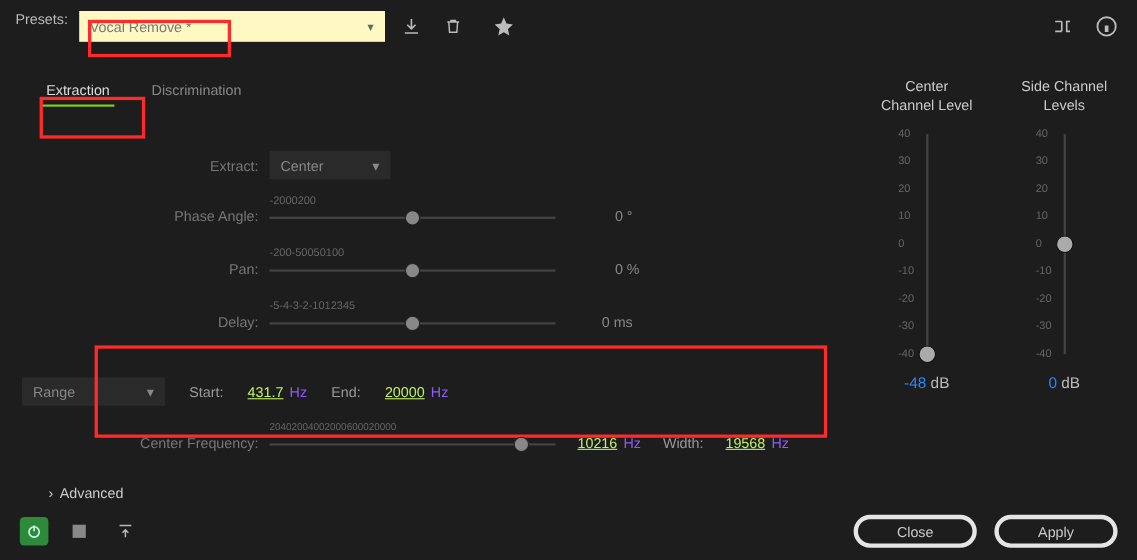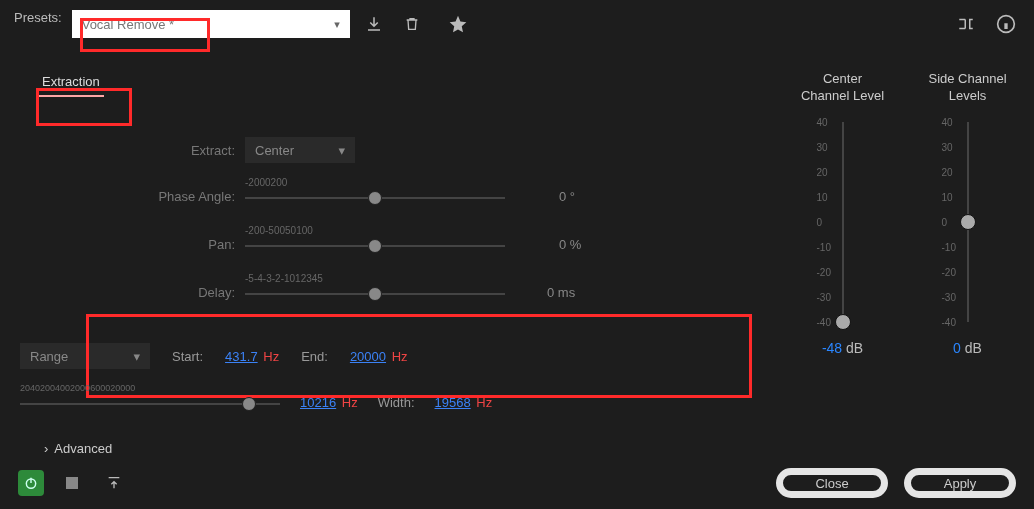--- a/index.html
+++ b/index.html
@@ -13,21 +13,21 @@
     position: relative;
   }
   .topbar {
     display: flex; align-items: flex-start;
     padding: 10px 14px;
     gap: 10px;
   }
   .presets-label { color: #bbb; }
   .preset-dropdown {
     width: 278px; height: 28px;
-    background: #ffffff;
+    background: #fef9c3;
     border: none;
     display: flex; align-items: center; justify-content: space-between;
     padding: 0 10px;
     color: #777;
     position: relative;
   }
   .preset-dropdown .chev { color: #666; font-size: 11px; }
   .icon-btn { width: 28px; height: 28px; display:flex; align-items:center; justify-content:center; cursor:pointer; }
   .topbar-right { margin-left:auto; display:flex; gap:12px;}
   .redbox { border: 3px solid #ff2a2a; position:absolute; pointer-events:none; }
@@ -35,36 +35,36 @@
   .rb-tab { left:36px; top:88px; width:96px; height:38px; }
   .rb-freq { left:86px; top:314px; width:666px; height:84px; }
 
   .main {
     display:flex;
     padding: 20px 14px 0 20px;
   }
   .left-pane { flex:1; padding-right: 20px; border-right:none;}
   .tabs { display:flex; gap:30px; margin-bottom: 40px; margin-left:18px;}
   .tab { color:#888; padding:6px 4px; cursor:pointer; }
-  .tab.active { color:#ddd; border-bottom:2px solid #fca5a5; }
+  .tab.active { color:#ddd; border-bottom:2px solid #84cc16; }
   .controls { display:flex; flex-direction:column; gap:18px; }
   .row { display:flex; align-items:center; }
   .row-label { width:225px; text-align:right; padding-right:10px; color:#777;}
   .row-field { display:flex; align-items:center; gap:14px; flex:1;}
   .select {
     background:#2a2a2a; height:26px; padding:0 10px; min-width:110px;
     display:flex; align-items:center; justify-content:space-between; color:#888;
   }
   .slider-wrap { width:260px; position:relative; height:30px;}
   .slider-ticks { display:flex; justify-content:flex-start; font-size:10px; color:#666; position:absolute; top:-4px; width:100%;}
   .slider-track { position:absolute; top:16px; left:0; right:0; height:2px; background:#444;}
   .slider-thumb { position:absolute; top:10px; width:14px; height:14px; border-radius:50%; background:#888; border:1px solid #222; transform:translateX(-50%);}
   .value-readout { color:#888; min-width:50px;}
-  .link-val { color:#3b82f6; text-decoration:underline; cursor:text;}
-  .hz-unit { color:#ef4444; margin-left:2px;}
+  .link-val { color:#bef264; text-decoration:underline; cursor:text;}
+  .hz-unit { color:#8b5cf6; margin-left:2px;}
   .advanced {
     margin: 24px 0 0 24px;
     color:#ccc; display:flex; align-items:center; gap:6px; cursor:pointer;
   }
 
   .right-pane { width:250px; display:flex; gap:20px; padding-left:20px;}
   .vchan { flex:1; text-align:center;}
   .vchan-title { color:#ccc; font-size:13px; line-height:1.3; height:40px; display:flex; align-items:center; justify-content:center;}
   .vslider { position:relative; height:200px; margin:14px auto 0; width:40px;}
   .vtrack { position:absolute; left:50%; top:0; bottom:0; width:2px; background:#444; transform:translateX(-50%);}
@@ -76,21 +76,21 @@
   .vval .unit { color:#bbb; }
 
   .bottombar {
     position:absolute; left:0; right:0; bottom:0;
     height:52px; display:flex; align-items:center;
     padding: 0 18px; gap:14px; background:#1d1d1d;
   }
   .pwr { width:26px; height:26px; border-radius:4px; background:#2d8a3a; display:flex; align-items:center; justify-content:center;}
   .stop { width:12px; height:12px; background:#888;}
   .btn {
-    min-width:112px; height:30px; border:7px solid #e5e5e5; border-radius:15px;
+    min-width:112px; height:30px; border:4px solid #e5e5e5; border-radius:15px;
     display:flex; align-items:center; justify-content:center; color:#ccc; cursor:pointer;
   }
   .btn-row { margin-left:auto; display:flex; gap:16px;}
   svg { display:block; }
 </style>
 </head>
 <body>
 
 <div class="topbar">
   <span class="presets-label">Presets:</span>
@@ -129,20 +129,21 @@
 </div>
 
 <div class="redbox rb-preset"></div>
 <div class="redbox rb-tab"></div>
 <div class="redbox rb-freq"></div>
 
 <div class="main">
   <div class="left-pane">
     <div class="tabs">
       <div class="tab active">Extraction</div>
+      <div class="tab">Discrimination</div>
     </div>
 
     <div class="controls">
 
       <div class="row">
         <div class="row-label">Extract:</div>
         <div class="row-field">
           <div class="select">
             <span>Center</span>
             <span class="chev">▾</span>
@@ -221,20 +222,21 @@
           </span>
           <span>End:</span>
           <span>
             <span class="link-val">20000</span>
             <span class="hz-unit">Hz</span>
           </span>
         </div>
       </div>
 
       <div class="row">
+        <div class="row-label">Center Frequency:</div>
         <div class="row-field" style="gap:20px">
           <div class="slider-wrap" style="width:260px">
             <div class="slider-ticks" style="font-size:9px">
               <span>20</span>
               <span>40</span>
               <span>200</span>
               <span>400</span>
               <span>2000</span>
               <span>6000</span>
               <span>20000</span>

